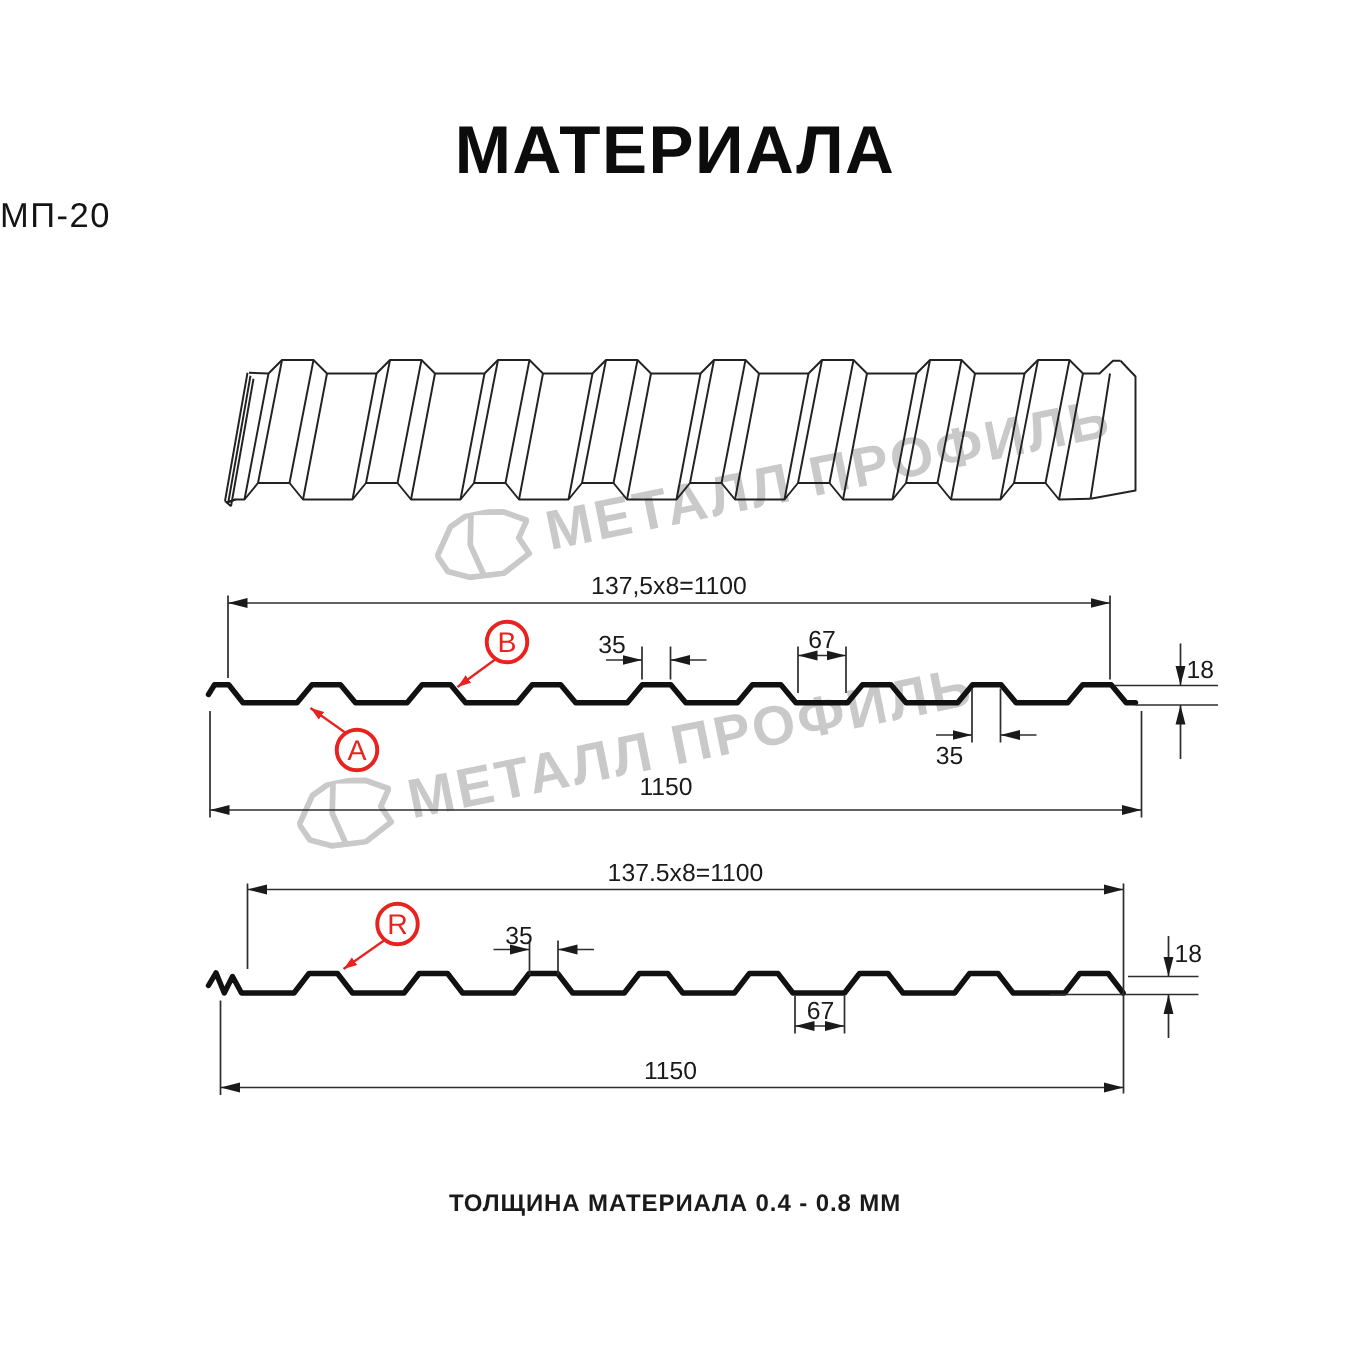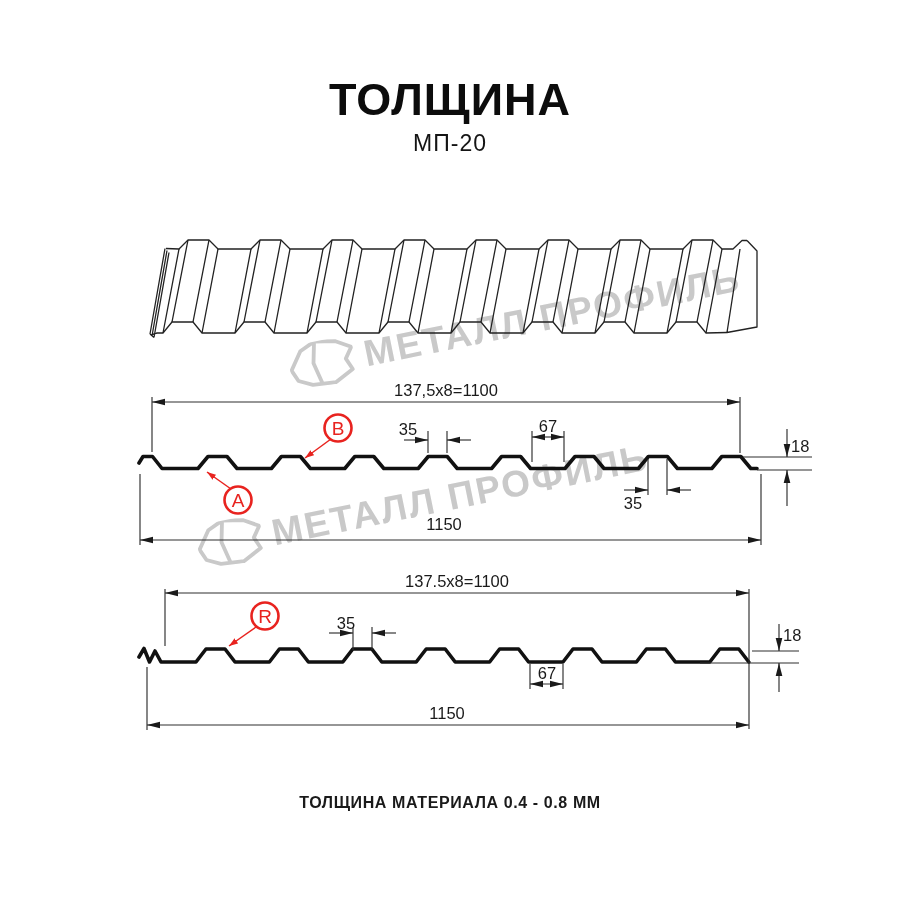--- a/index.html
+++ b/index.html
@@ -1,20 +1,20 @@
 <!DOCTYPE html>
 <html><head>
 <meta charset="utf-8">
 <style>
   html,body{margin:0;padding:0;background:#fff;}
   .page{position:relative;width:900px;height:900px;background:#fff;overflow:hidden;
         font-family:"Liberation Sans", sans-serif;}
   .title{position:absolute;top:74px;left:0;width:100%;text-align:center;
          font-size:45px;font-weight:700;letter-spacing:1px;color:#0c0c0c;}
-  .subtitle{position:absolute;top:130px;left:0;width:100%;text-align:center;
+  .subtitle{position:absolute;top:130px;left:0;width:100%;text-align:left;
          font-size:23px;font-weight:400;letter-spacing:1px;color:#141414;}
   .footer{position:absolute;top:794px;left:0;width:100%;text-align:center;
          font-size:16px;font-weight:700;letter-spacing:.6px;color:#1a1a1a;}
   .wm{position:absolute;display:flex;align-items:center;gap:10px;color:#c9c9c9;
       font-weight:700;font-size:37px;letter-spacing:2px;white-space:nowrap;
       transform-origin:0 50%;}
   .wm-1{left:290px;top:347px;transform:rotate(-11.5deg);}
   .wm-2{left:198px;top:526px;transform:rotate(-11.5deg);}
   svg.draw{position:absolute;left:0;top:0;}
   .prof{fill:none;stroke:#111;stroke-width:3.6px;stroke-linejoin:round;stroke-linecap:round;}
@@ -36,21 +36,21 @@
     </svg>
     <span>МЕТАЛЛ ПРОФИЛЬ</span>
   </div>
   <div class="wm wm-2">
     <svg width="66" height="46" viewBox="0 0 68 48">
       <path d="M1,25 L14,7 L30,0 L52,4 L67,13 L59,24 L64,36 L44,46 L20,44 L6,37 Z M30,0 L25,22 L30,44" fill="none" stroke="#c9c9c9" stroke-width="4" stroke-linejoin="round"></path>
     </svg>
     <span>МЕТАЛЛ ПРОФИЛЬ</span>
   </div>
 
-  <div class="title">ТОЛЩИНА</div>
+  <div class="title">МАТЕРИАЛА</div>
   <div class="subtitle">МП-20</div>
 
   <svg class="draw" width="900" height="900" viewBox="0 0 900 900">
     <defs>
       <marker id="ma" markerUnits="userSpaceOnUse" markerWidth="14" markerHeight="10" refX="13" refY="5" orient="auto-start-reverse">
         <path d="M13,5 L0,1.7 L0,8.3 Z" fill="#1a1a1a"></path>
       </marker>
       <marker id="mr" markerUnits="userSpaceOnUse" markerWidth="10" markerHeight="8" refX="9" refY="4" orient="auto-start-reverse">
         <path d="M9,4 L0,0.9 L0,7.1 Z" fill="#e8231f"></path>
       </marker>

